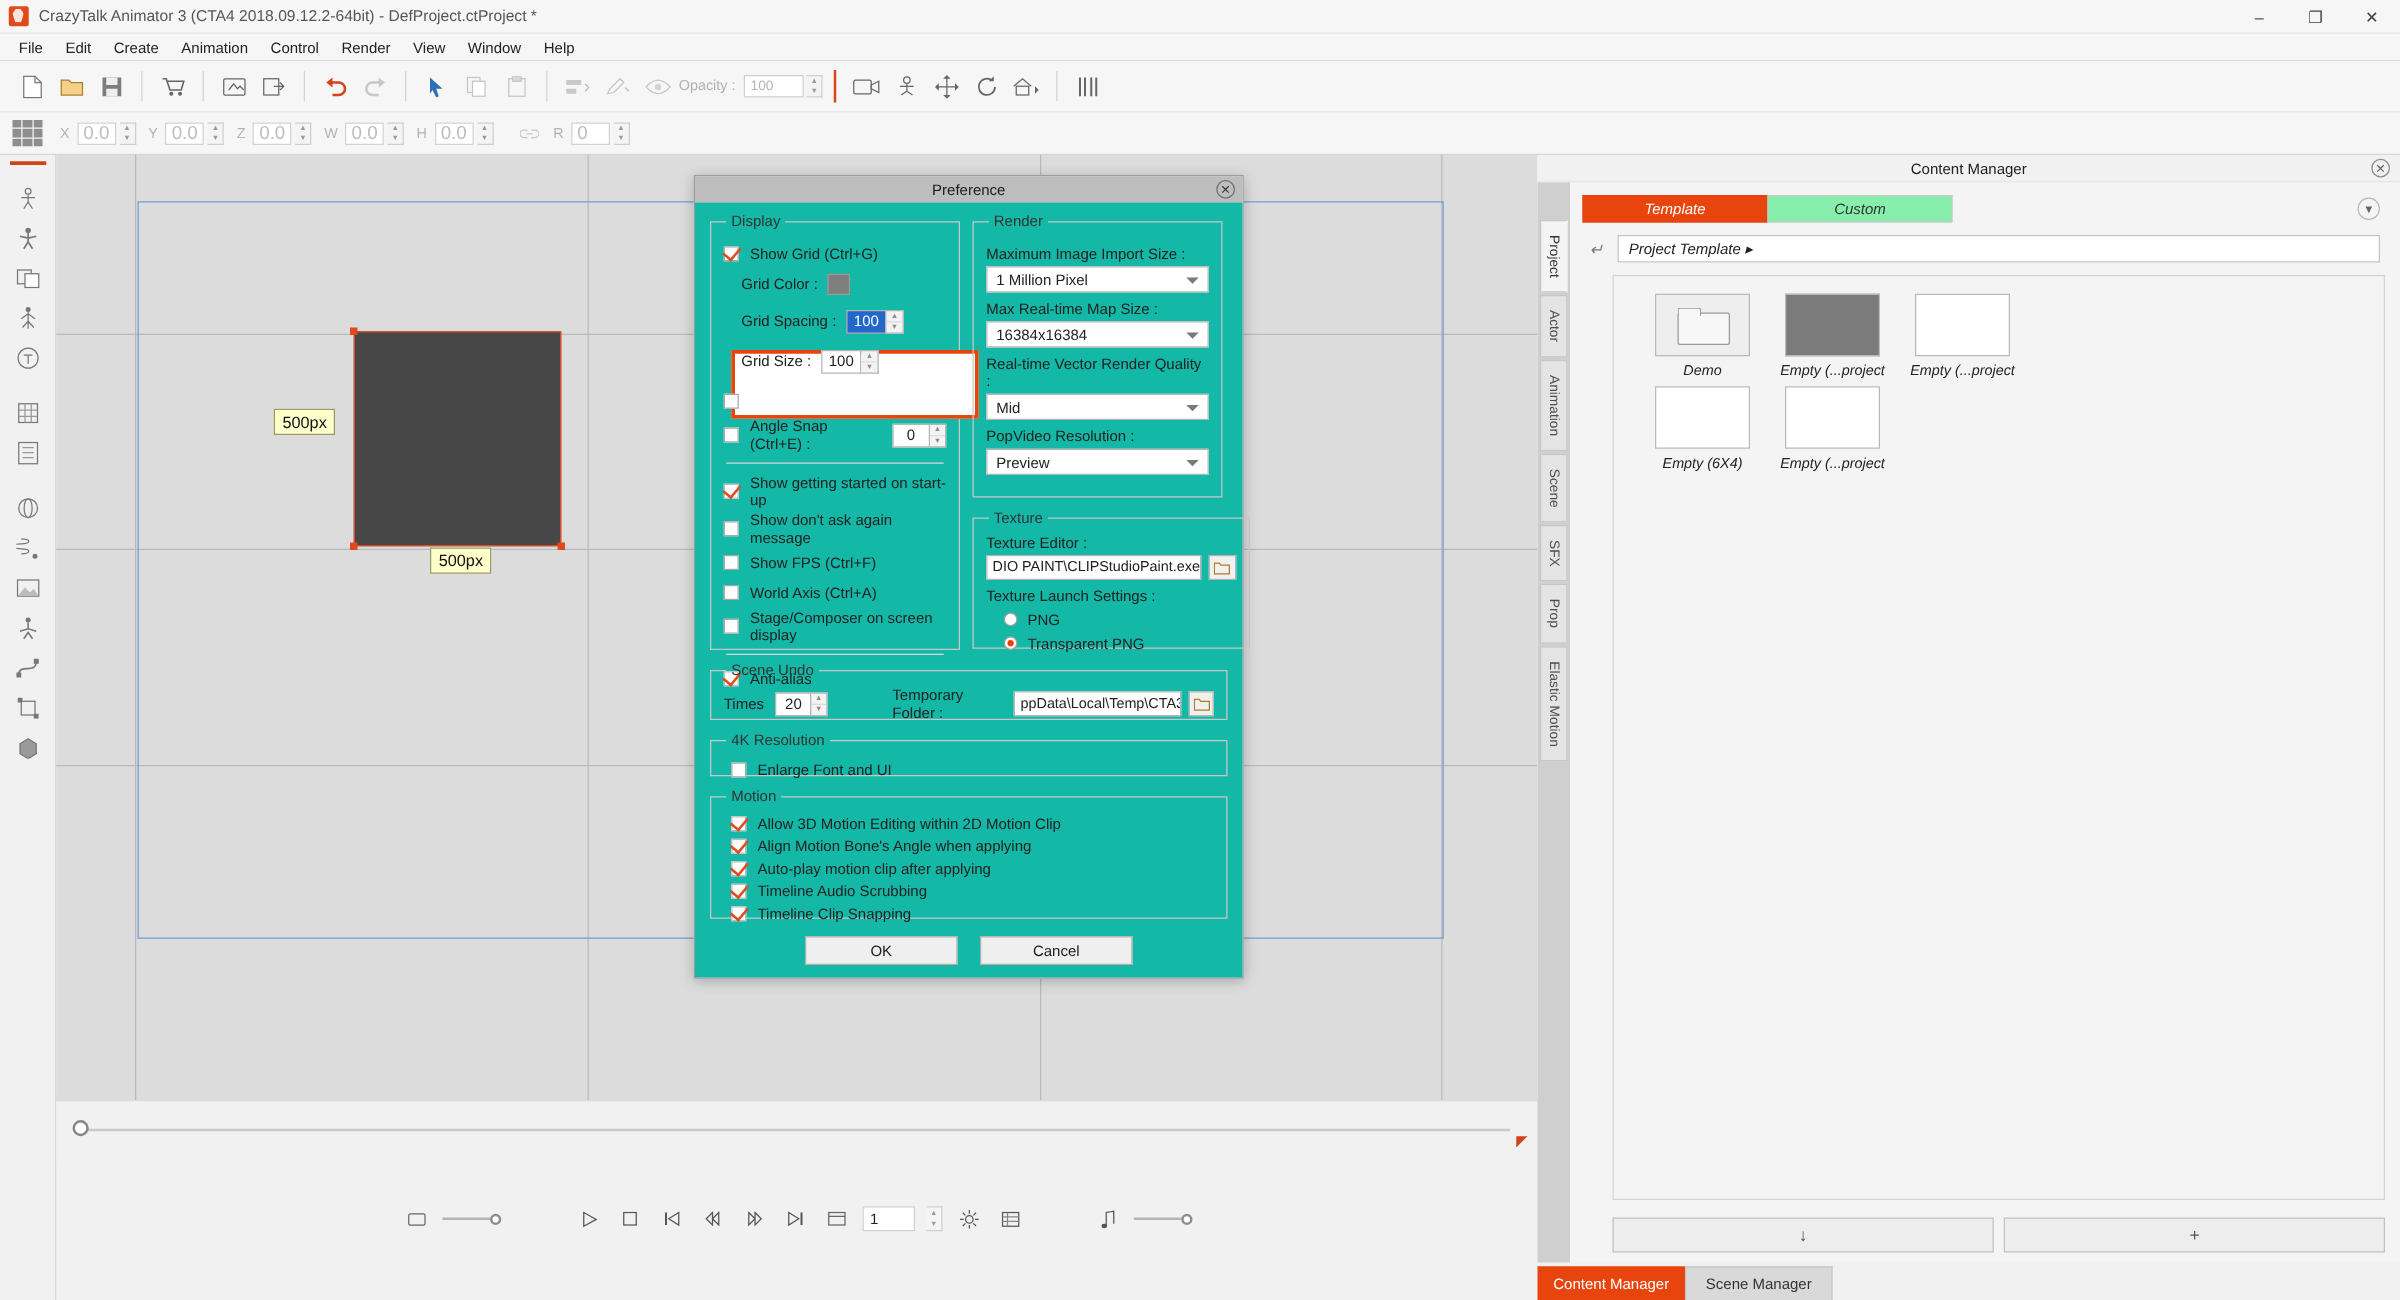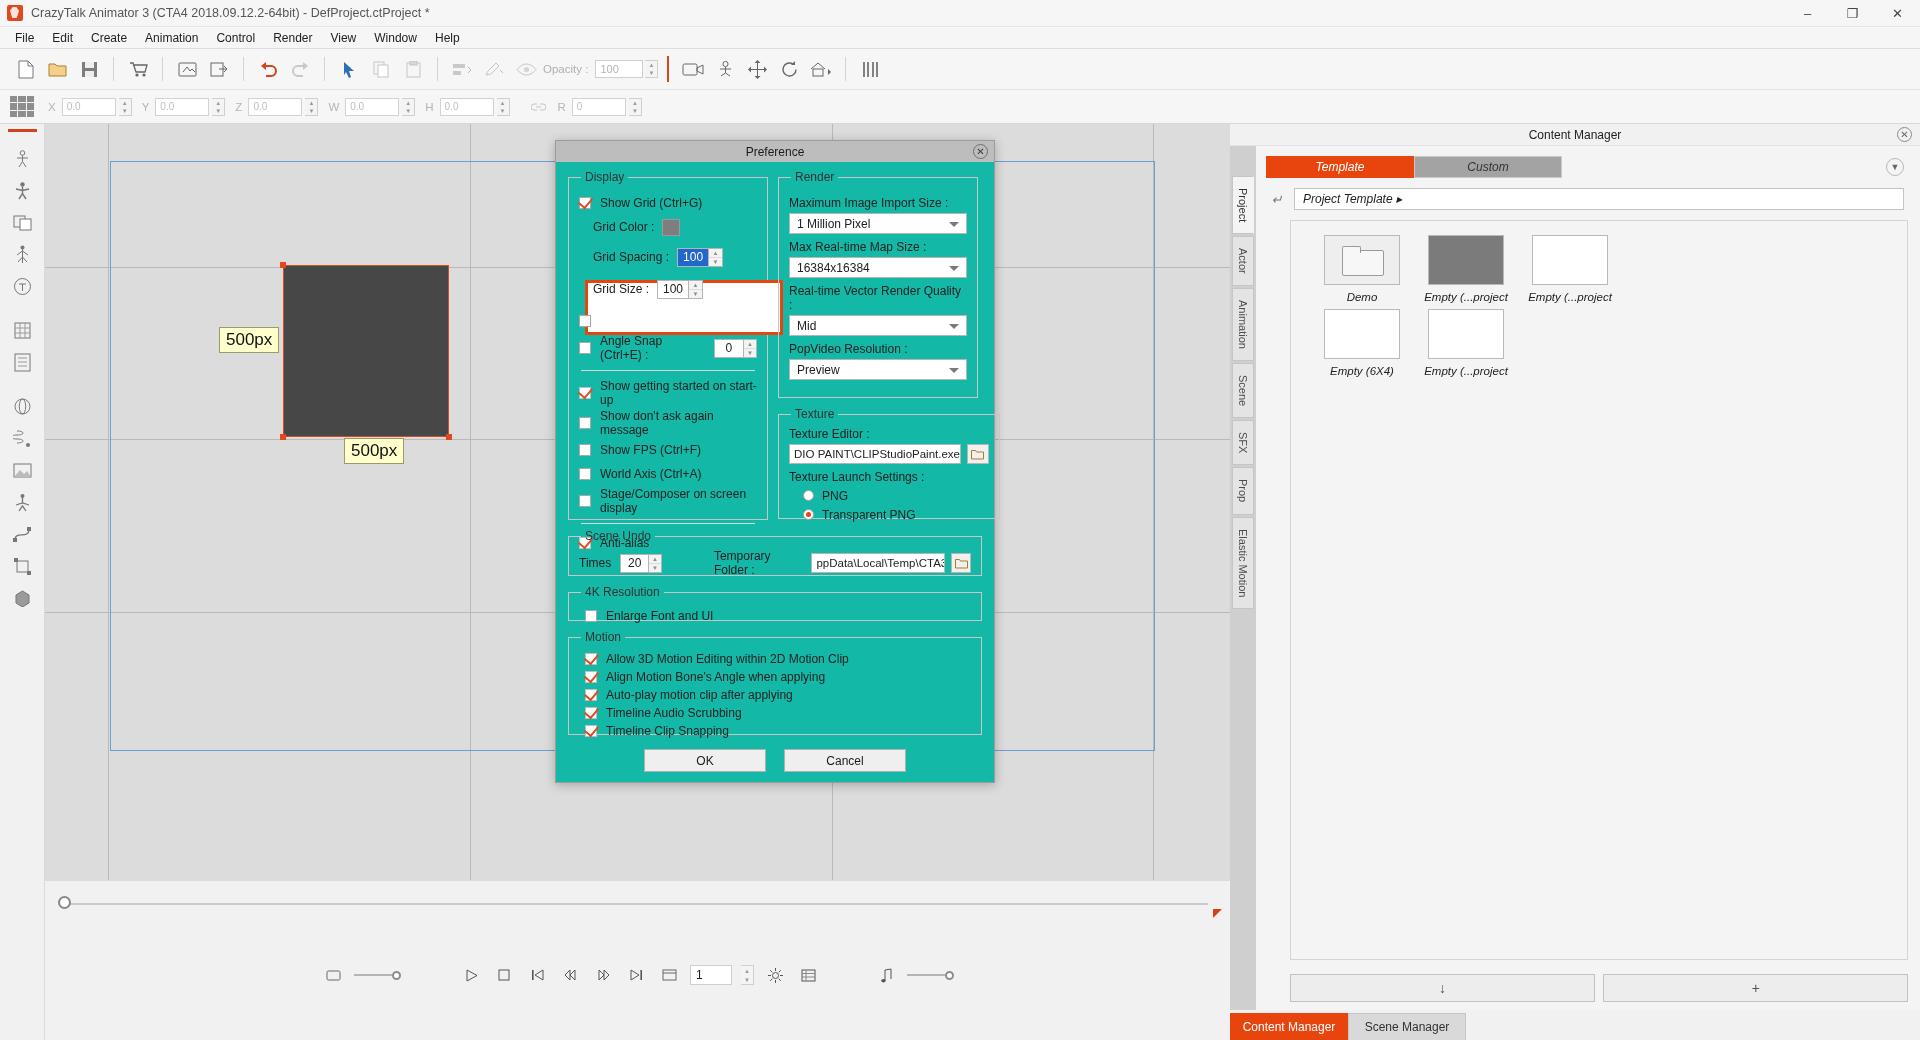--- a/index.html
+++ b/index.html
@@ -54,22 +54,22 @@
                  color:#b5b5b5; font-size:11px; padding-left:4px; line-height:16px; }
   .spin { width:13px; height:18px; border:1px solid #cfcfcf; border-left:none; background:#f4f4f4;
           display:flex; flex-direction:column; }
   .spin i { flex:1; display:flex; align-items:center; justify-content:center;
             font-style:normal; font-size:6px; color:#9a9a9a; }
 
   
   #toolbar2 { height:34px; background:#f6f6f6; display:flex; align-items:center;
               padding-left:10px; border-bottom:1px solid #d8d8d8; gap:3px; }
   .xf-label { color:#b4b4b4; font-size:11.5px; margin:0 3px 0 7px; }
-  .xf-box { width:54px; height:18px; border:1px solid #d2d2d2; background:#fff;
-            color:#bdbdbd; font-size:10px; line-height:16px; padding-left:4px; }
+  .xf-box { width:31px; height:18px; border:1px solid #d2d2d2; background:#fff;
+            color:#bdbdbd; font-size:15px; line-height:16px; padding-left:4px; }
   #grid-icon-btn { width:24px; height:22px; display:grid; grid-template-columns:repeat(3,1fr);
                    grid-template-rows:repeat(3,1fr); gap:1px; margin-right:4px; }
   #grid-icon-btn span { background:#8e8e8e; }
 
   
   #leftstrip { position:absolute; left:0; top:124px; width:45px; bottom:0;
                background:#f1f1f1; border-right:1px solid #dadada; }
   #leftstrip .accent { position:absolute; left:8px; top:5px; width:29px; height:3px;
                        background:#d3431a; }
   .ltool { width:45px; height:32px; display:flex; align-items:center; justify-content:center;
@@ -80,21 +80,21 @@
   #stage { position:absolute; left:45px; top:124px; right:690px; bottom:160px;
            background:#dcdcdc; overflow:hidden; }
   .gridline-v { position:absolute; top:0; bottom:0; width:1px; background:#b9b9b9; }
   .gridline-h { position:absolute; left:0; right:0; height:1px; background:#b9b9b9; }
   #safe-frame { position:absolute; left:65px; top:37px; width:1045px; height:590px;
                 border:1px solid #6f9fd0; }
   #selbox { position:absolute; left:238px; top:141px; width:166px; height:172px;
             background:#474747; border:1px solid #e0491d; }
   .handle { position:absolute; width:6px; height:6px; background:#e0491d; }
   .cb { position:absolute; background:#ffffcc; border:1px solid #9a9a6b; color:#111;
-        font-size:17px; padding:2px 6px; white-space:nowrap; }
+        font-size:13px; padding:2px 6px; white-space:nowrap; }
 
   
   #scrubarea { position:absolute; left:45px; right:690px; bottom:110px; height:50px;
                background:#f1f1f1; border-top:1px solid #dcdcdc; }
   #scrub-track { position:absolute; left:18px; right:22px; top:22px; height:2px; background:#c9c9c9; }
   #scrub-knob { position:absolute; left:13px; top:15px; width:13px; height:13px;
                 border:2px solid #888; border-radius:50%; background:#fff; }
   #scrub-end { position:absolute; right:8px; top:28px; width:0; height:0;
                border-left:9px solid #d3431a; border-bottom:9px solid transparent; }
   #transport { position:absolute; left:45px; right:690px; bottom:45px; height:40px;
@@ -121,21 +121,21 @@
   #vtabs { width:26px; background:#cfcfcf; padding-top:30px; }
   .vtab { width:22px; margin:0 2px 2px 2px; background:#e4e4e4; border:1px solid #c6c6c6;
           writing-mode:vertical-rl; text-orientation:mixed; font-size:11px; color:#4d4d4d;
           display:flex; align-items:center; justify-content:center; padding:11px 0; }
   .vtab.active { background:#f4f4f4; border-right-color:#f4f4f4; color:#333; }
   #cm-main { flex:1; background:#f4f4f4; position:relative; padding:6px 10px 0 6px;font-style:italic; }
   #cm-tabs { display:flex; align-items:center; height:22px; margin:4px 0 0 4px; }
   .cmtab { width:148px; height:22px; display:flex; align-items:center; justify-content:center;
            font-size:12px; border:1px solid #c9c9c9; }
   .cmtab.active { background:#e8450e; color:#fff; border-color:#e8450e; }
-  .cmtab.inactive { background:#a3a3a3; color:#333; }
+  .cmtab.inactive { background:#86efac; color:#333; }
   #cm-collapse { margin-left:auto; margin-right:6px; width:18px; height:18px;
                  border:1px solid #b9b9b9; border-radius:50%; color:#666; font-size:9px;
                  display:flex; align-items:center; justify-content:center; }
   #cm-bread { display:flex; align-items:center; margin:10px 0 0 4px; gap:6px; }
   #bread-back { width:22px; height:22px; display:flex; align-items:center;
                 justify-content:center; color:#777; font-size:13px; }
   #bread-box { flex:1; height:22px; border:1px solid #c4c4c4; background:#fff;
                display:flex; align-items:center; padding-left:8px; font-size:12px; margin-right:6px; }
   #cm-grid { position:absolute; left:34px; right:12px; top:74px; bottom:50px;
              border:1px solid #d4d4d4; background:#f4f4f4; padding:14px 0 0 22px;

